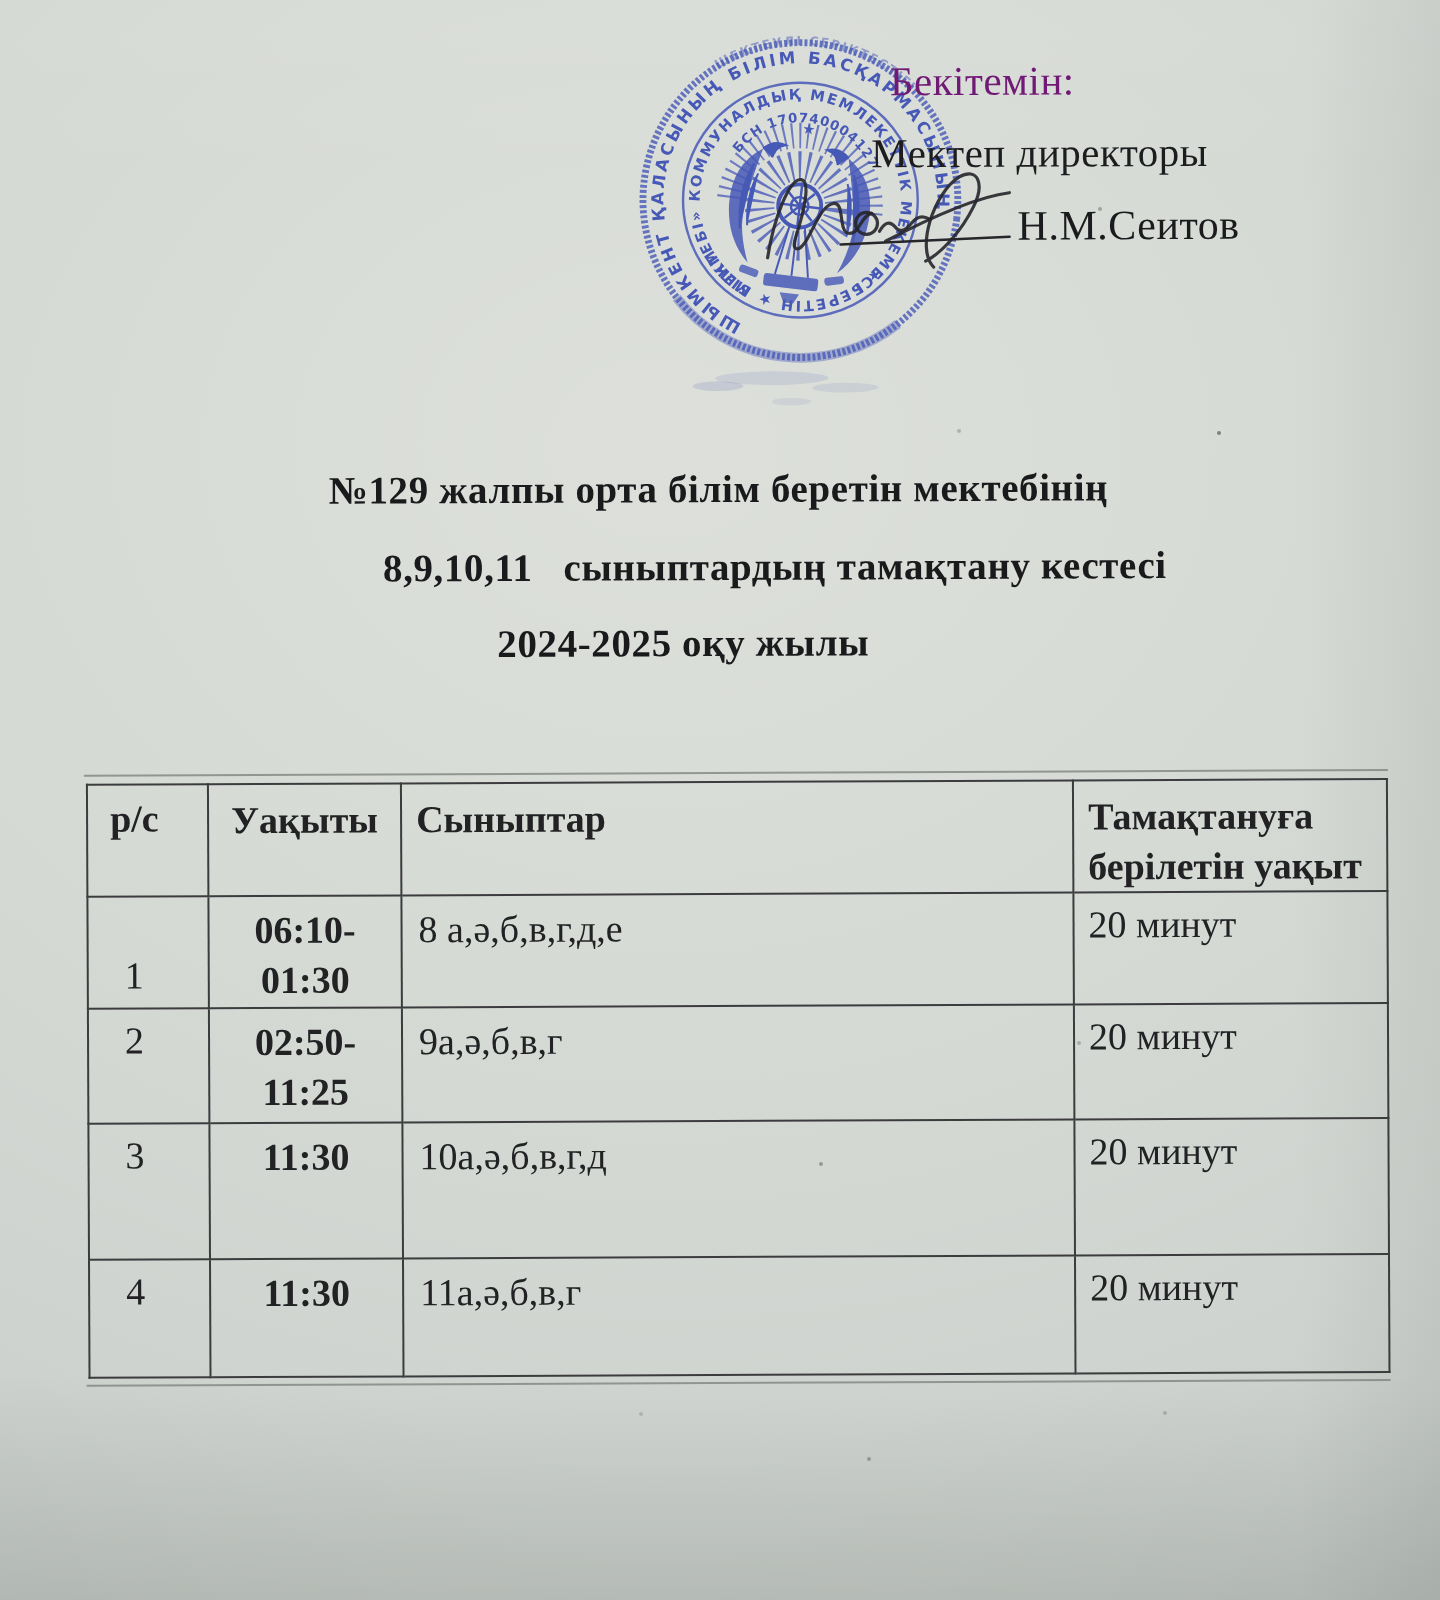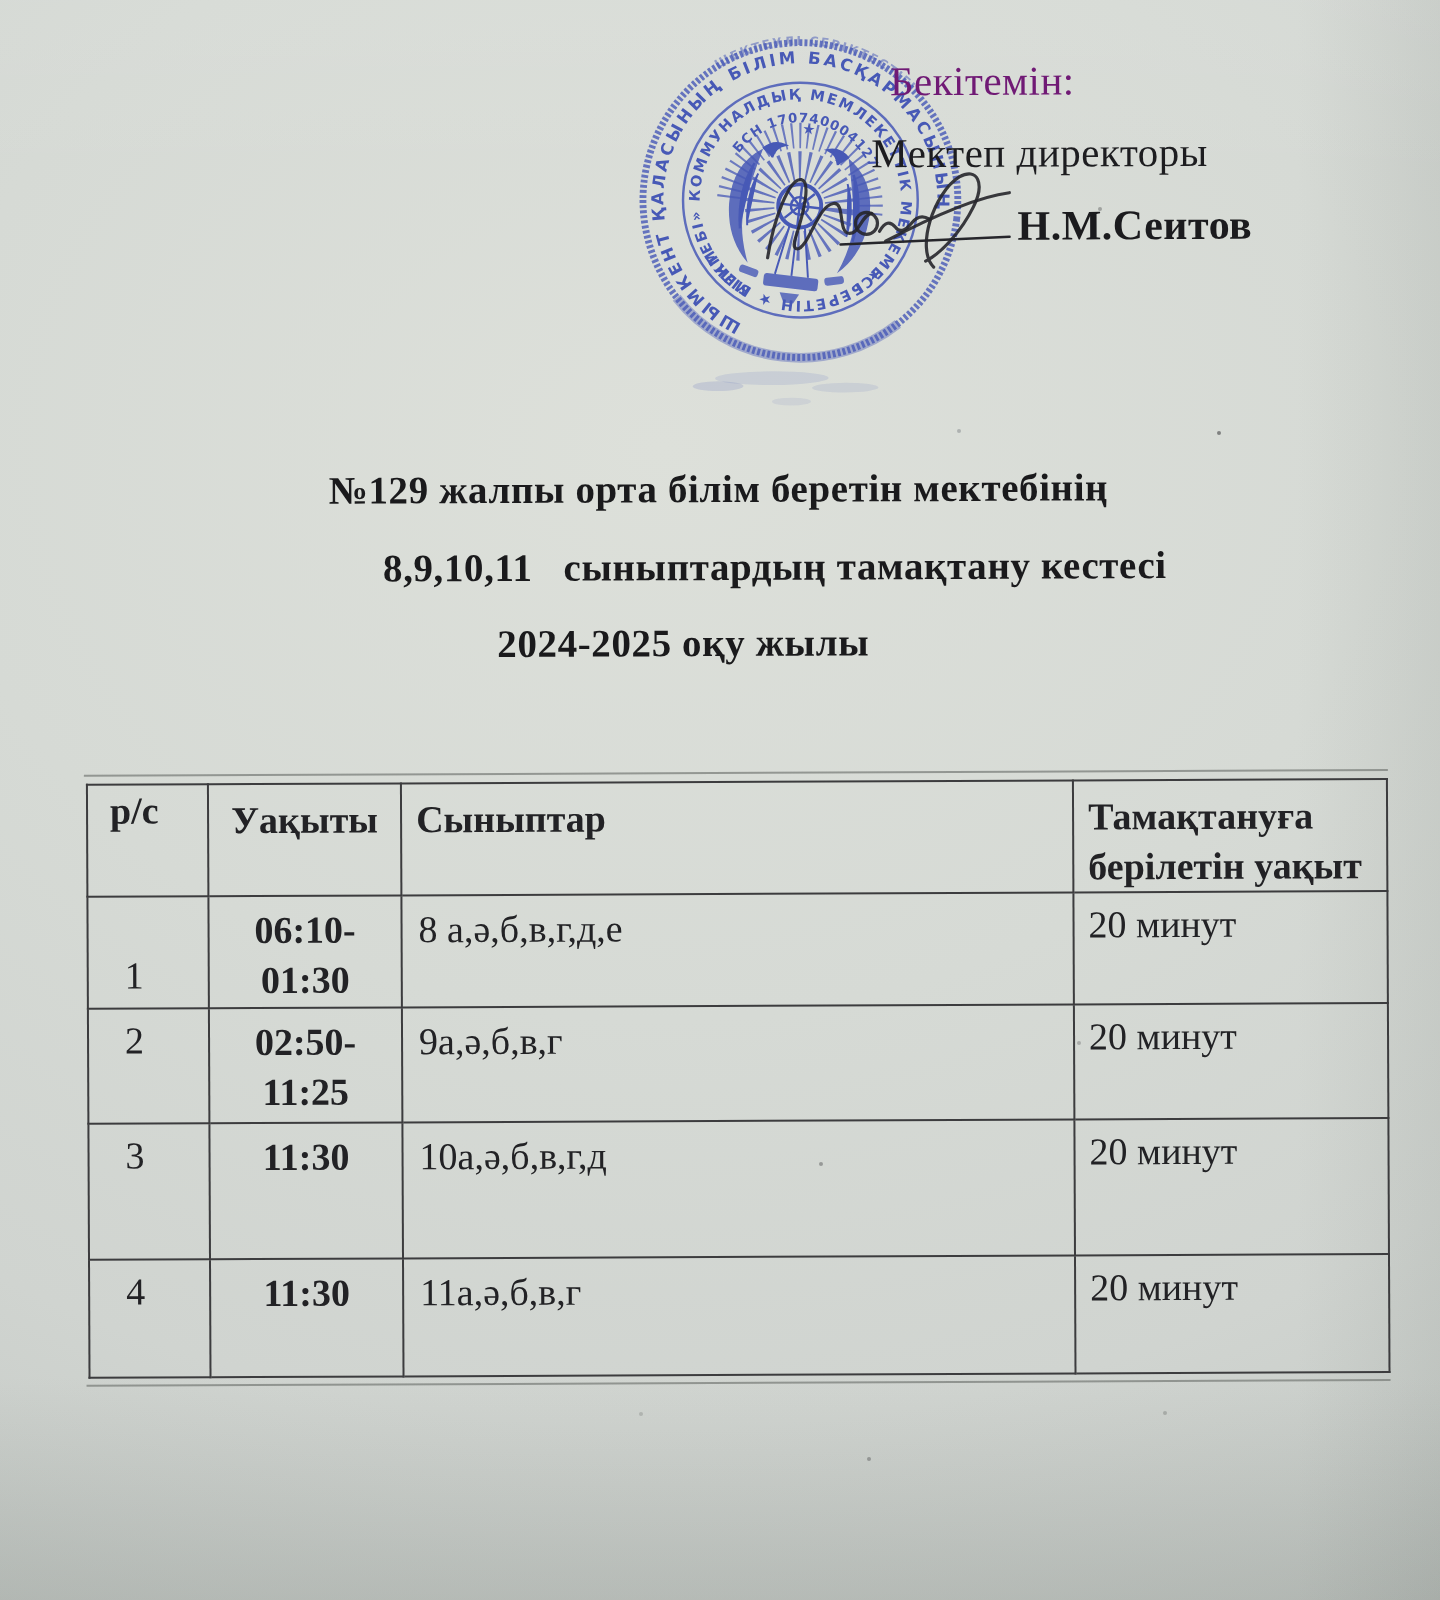--- a/index.html
+++ b/index.html
@@ -10,21 +10,21 @@
       radial-gradient(120% 85% at 46% 28%, #dde0da 0%, #d6dad5 42%, #d0d4d0 72%, #c2c7c3 100%);
   }
   .shade{position:absolute;inset:0;pointer-events:none;
     background:linear-gradient(to bottom, rgba(255,255,255,.06) 0%, rgba(0,0,0,0) 12%, rgba(0,0,0,0) 86%, rgba(90,98,92,.18) 100%),
                linear-gradient(to right, rgba(0,0,0,0) 90%, rgba(90,98,92,.10) 100%);}
   .doc{position:absolute;inset:0;transform:rotate(-0.25deg);transform-origin:50% 50%;}
 
   
   .approve-line{position:absolute;left:893px;top:40px;font-size:41px;color:#701a75;letter-spacing:.5px;margin-top:18px;}
   .director-line{position:absolute;left:874px;top:130px;font-size:41px;color:#1d1d20;letter-spacing:.5px;}
-  .director-name{position:absolute;left:1020px;top:203px;font-size:42px;color:#1b1b1e;letter-spacing:.5px;font-weight:bold;}
+  .director-name{position:absolute;left:1020px;top:203px;font-size:42px;color:#1b1b1e;letter-spacing:.5px;}
 
   .stamp-svg{position:absolute;left:627px;top:24px;width:352px;height:392px;opacity:.92;}
   .sig-svg{position:absolute;left:740px;top:148px;width:300px;height:132px;}
 
   
   .title-line{position:absolute;font-weight:bold;color:#1a1a1c;font-size:39px;letter-spacing:.6px;white-space:pre;}
   .t1{left:330px;top:466px;}
   .t2{left:384px;top:544px;}
   .t3{left:498px;top:620px;}
 
@@ -33,21 +33,21 @@
   .tbl-wrap::before{content:"";position:absolute;left:-2px;right:-2px;top:-9px;height:2px;background:#7b7f7b;opacity:.75;}
   .tbl-wrap::after{content:"";position:absolute;left:-2px;right:-2px;bottom:-8px;height:2px;background:#7b7f7b;opacity:.75;}
   table.sched{border-collapse:collapse;table-layout:fixed;width:1300px;color:#222225;}
   table.sched td{border:2px solid #3c3c3e;vertical-align:top;font-size:38px;line-height:1.32;overflow:hidden;}
   td.c-num{padding:6px 0 0 36px;}
   td.c-num.bottom{vertical-align:bottom;padding:0 0 6px 36px;}
   td.c-time{text-align:center;font-weight:bold;padding-top:8px;line-height:1.42;}
   td.c-cls{padding:8px 0 0 16px;}
   td.c-dur{padding:6px 0 0 14px;}
   td.h{font-weight:bold;}
-  td.h-num{vertical-align:bottom;padding:0 0 8px 22px;}
+  td.h-num{vertical-align:bottom;padding:8px 0 8px 22px;}
   td.h-time{text-align:center;padding-top:10px;}
   td.h-cls{padding:10px 0 0 14px;}
   td.h-dur{padding:10px 14px 0 14px;line-height:1.35;}
 
   .specks{position:absolute;left:0;top:0;width:2px;height:2px;border-radius:50%;background:transparent;
     box-shadow:
       1218px 432px 0 1px rgba(55,55,58,.55),
       1099px 208px 0 1px rgba(55,55,58,.35),
       820px 1163px 0 1px rgba(60,60,62,.40),
       1078px 1042px 0 1px rgba(90,90,92,.35),

